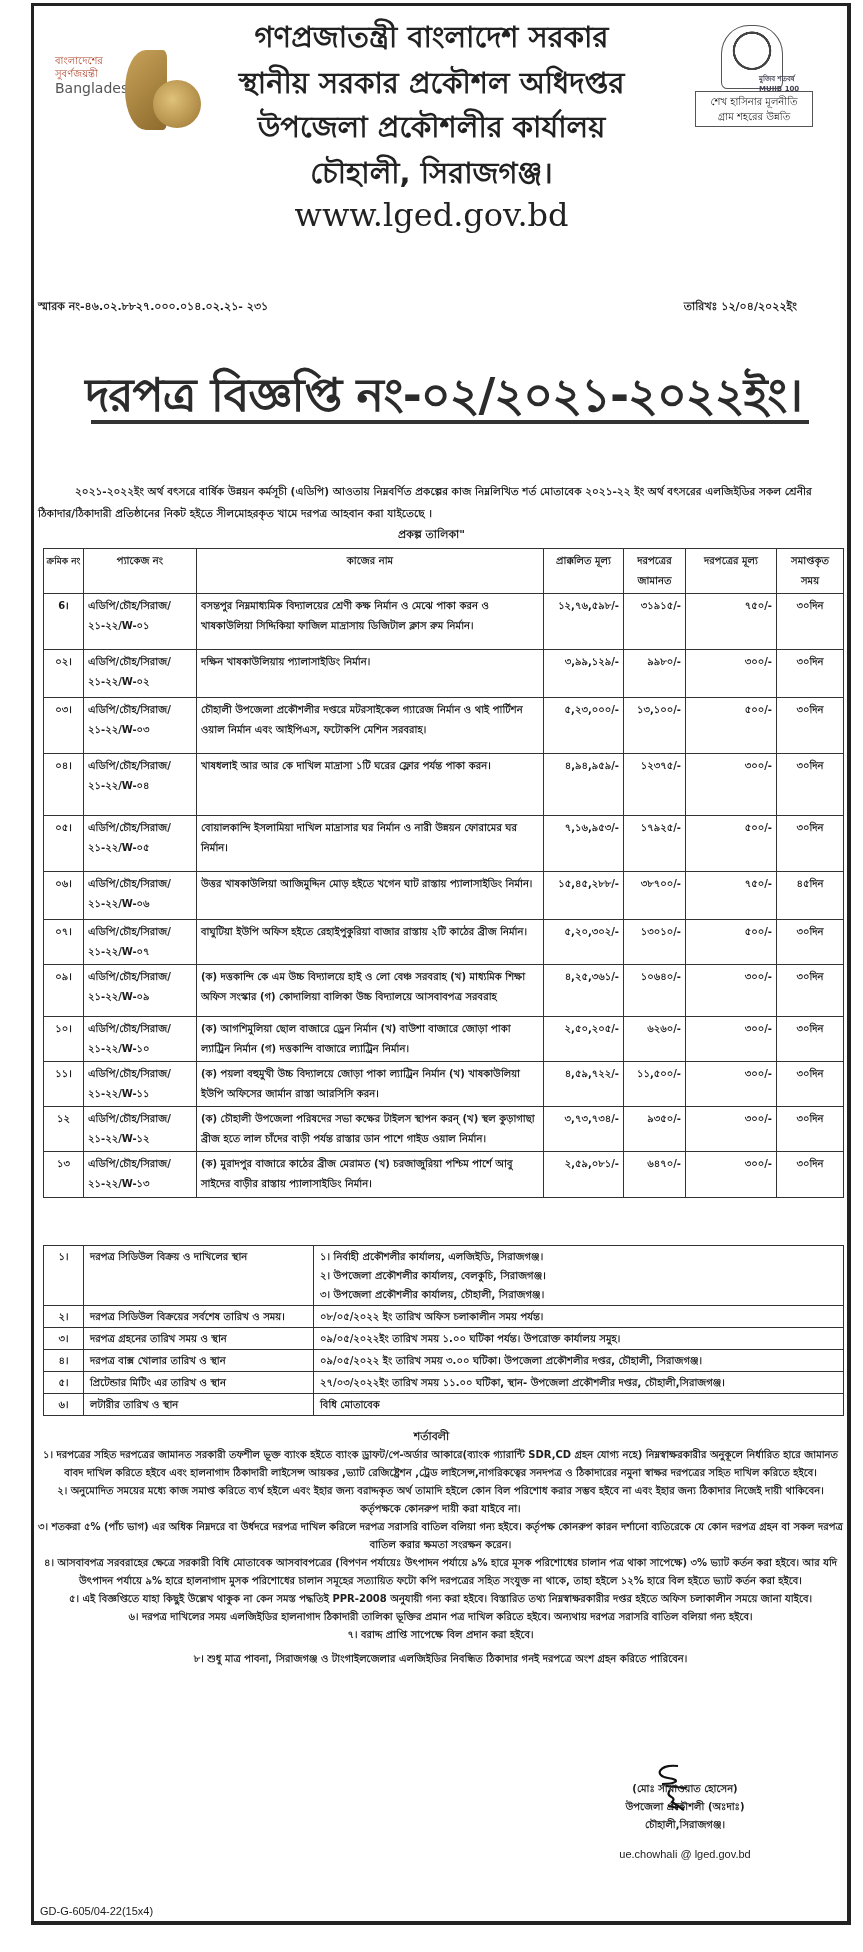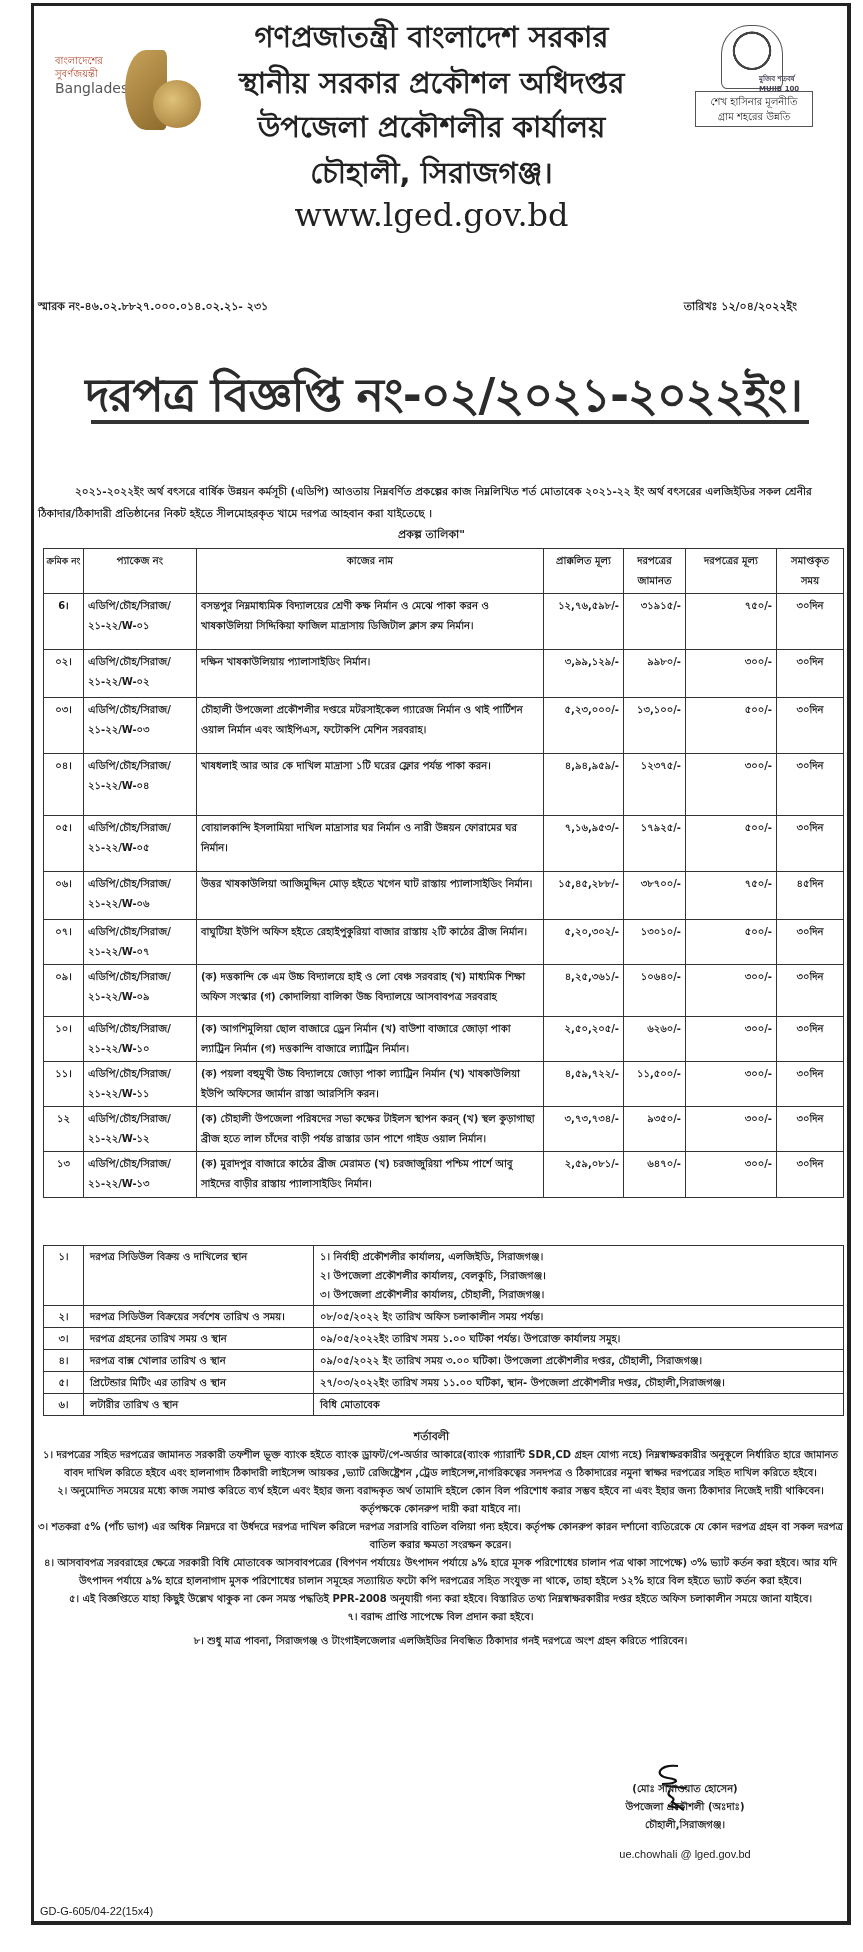--- a/index.html
+++ b/index.html
@@ -290,20 +290,21 @@
     </tbody>
 </table>
 
 <div class="abs cond-title">শর্তাবলী</div>
 <div class="abs conds" id="conds">
     <p>১। দরপত্রের সহিত দরপত্রের জামানত সরকারী তফশীল ভূক্ত ব্যাংক হইতে ব্যাংক ড্রাফট/পে-অর্ডার আকারে(ব্যাংক গ্যারান্টি SDR,CD গ্রহন যোগ্য নহে) নিম্নস্বাক্ষরকারীর অনুকূলে নির্ধারিত হারে জামানত বাবদ দাখিল করিতে হইবে এবং হালনাগাদ ঠিকাদারী লাইসেন্স আয়কর ,ভ্যাট রেজিষ্ট্রেশন ,ট্রেড লাইসেন্স,নাগরিকত্বের সনদপত্র ও ঠিকাদারের নমুনা স্বাক্ষর দরপত্রের সহিত দাখিল করিতে হইবে।</p>
     <p>২। অনুমোদিত সময়ের মধ্যে কাজ সমাপ্ত করিতে ব্যর্থ হইলে এবং ইহার জন্য বরাদ্দকৃত অর্থ তামাদি হইলে কোন বিল পরিশোধ করার সম্ভব হইবে না এবং ইহার জন্য ঠিকাদার নিজেই দায়ী থাকিবেন। কর্তৃপক্ষকে কোনরুপ দায়ী করা যাইবে না।</p>
     <p>৩। শতকরা ৫% (পাঁচ ভাগ) এর অধিক নিম্নদরে বা উর্ধদরে দরপত্র দাখিল করিলে দরপত্র সরাসরি বাতিল বলিয়া গন্য হইবে। কর্তৃপক্ষ কোনরুপ কারন দর্শানো ব্যতিরেকে যে কোন দরপত্র গ্রহন বা সকল দরপত্র বাতিল করার ক্ষমতা সংরক্ষন করেন।</p>
     <p>৪। আসবাবপত্র সরবরাহের ক্ষেত্রে সরকারী বিধি মোতাবেক আসবাবপত্রের (বিপণন পর্যায়েঃ উৎপাদন পর্যায়ে ৯% হারে মূসক পরিশোধের চালান পত্র থাকা সাপেক্ষে) ৩% ভ্যাট কর্তন করা হইবে। আর যদি উৎপাদন পর্যায়ে ৯% হারে হালনাগাদ মুসক পরিশোধের চালান সমূহের সত্যায়িত ফটো কপি দরপত্রের সহিত সংযুক্ত না থাকে, তাহা হইলে ১২% হারে বিল হইতে ভ্যাট কর্তন করা হইবে।</p>
     <p>৫। এই বিজ্ঞপ্তিতে যাহা কিছুই উল্লেখ থাকুক না কেন সমস্ত পদ্ধতিই PPR-2008 অনুযায়ী গন্য করা হইবে। বিস্তারিত তথ্য নিম্নস্বাক্ষরকারীর দপ্তর হইতে অফিস চলাকালীন সময়ে জানা যাইবে।</p>
+    <p>৬। দরপত্র দাখিলের সময় এলজিইডির হালনাগাদ ঠিকাদারী তালিকা ভূক্তির প্রমান পত্র দাখিল করিতে হইবে। অন্যথায় দরপত্র সরাসরি বাতিল বলিয়া গন্য হইবে।</p>
     <p>৭। বরাদ্দ প্রাপ্তি সাপেক্ষে বিল প্রদান করা হইবে।</p>
     <p style="margin-top: 6px;">৮। শুধু মাত্র পাবনা, সিরাজগঞ্জ ও টাংগাইলজেলার এলজিইডির নিবন্ধিত ঠিকাদার গনই দরপত্রে অংশ গ্রহন করিতে পারিবেন।</p>
   </div>
 
 <svg class="abs sig-mark" viewBox="0 0 50 52">
   <path d="M30 4 C 10 2, 6 14, 20 16 C 34 18, 28 22, 14 22 M 18 24 L 38 26 M 22 28 C 16 36, 30 34, 24 40 L 36 48 M 20 44 L 30 46" fill="none" stroke="#111" stroke-width="2.2"></path>
 </svg>
 
 <div class="abs sig">
   <div>(মোঃ সাখাওয়াত হোসেন)</div>

